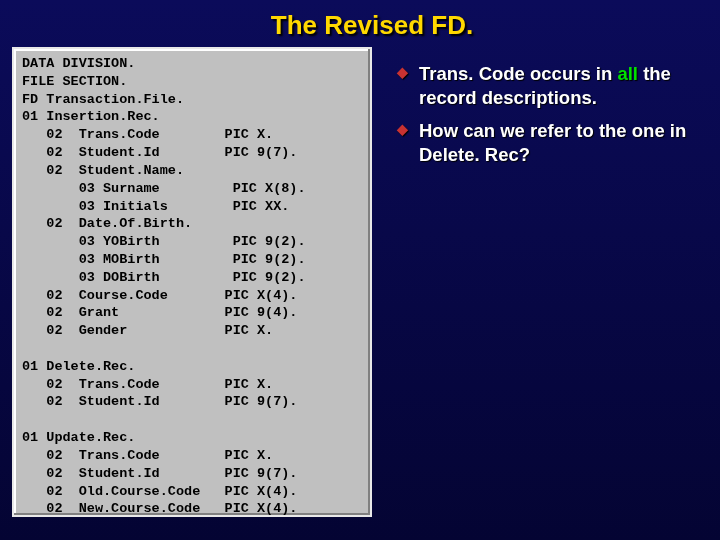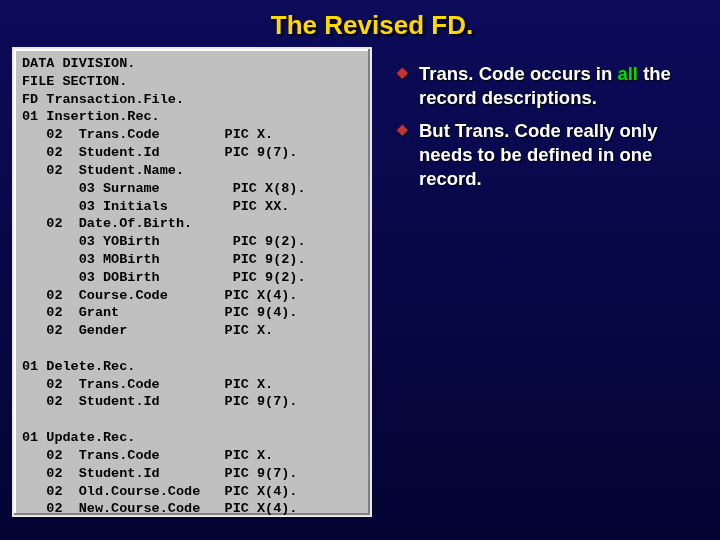--- a/index.html
+++ b/index.html
@@ -119,18 +119,18 @@
    02  Student.Id        PIC 9(7).
    02  Old.Course.Code   PIC X(4).
    02  New.Course.Code   PIC X(4).</pre>
     </div>
     <div class="bullets">
       <ul>
         <li>
           <span>Trans. Code occurs in </span><span class="green">all</span><span> the record descriptions.</span>
         </li>
         <li>
-          <span>But Trans. Code really only needs to be defined in one record.</span>
+          <span>How can we refer to the one in Delete. Rec?</span>
         </li>
       </ul>
     </div>
   </div>
 </div>
 
 </body></html>

